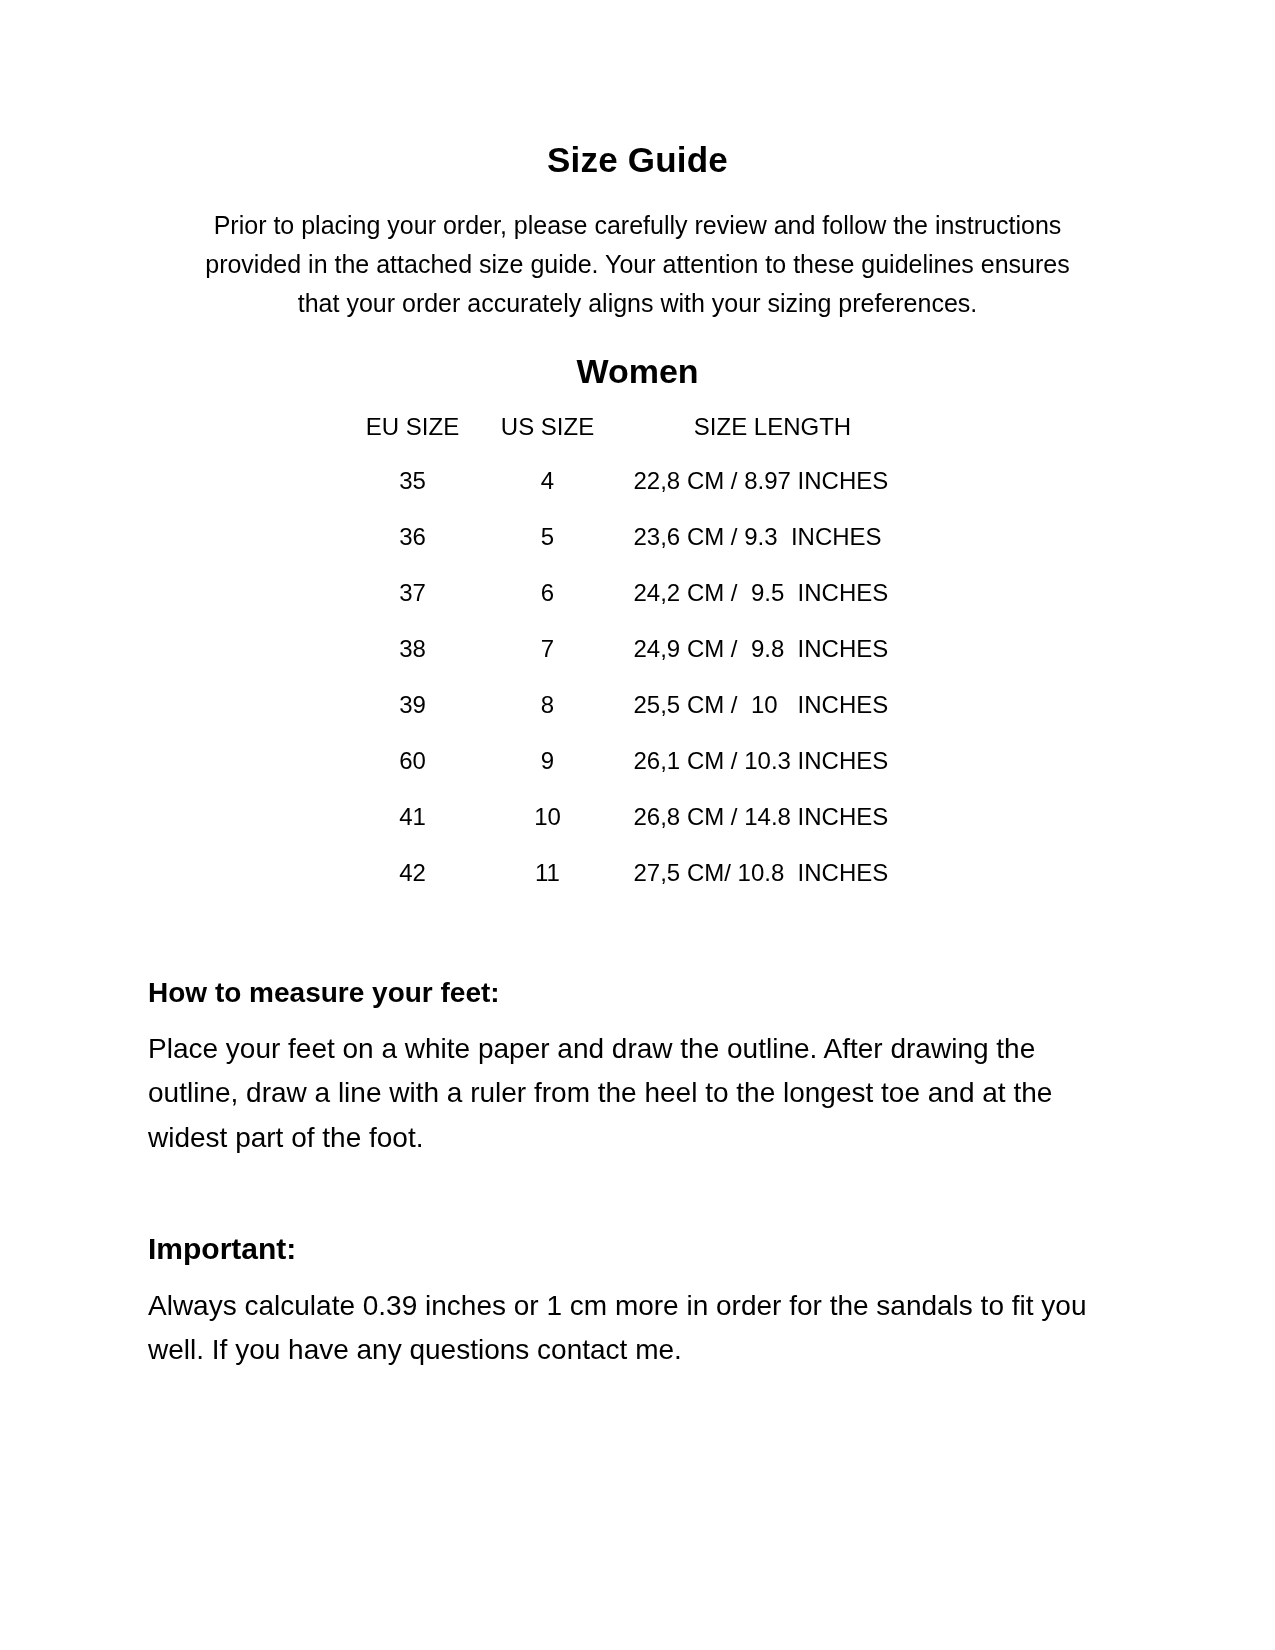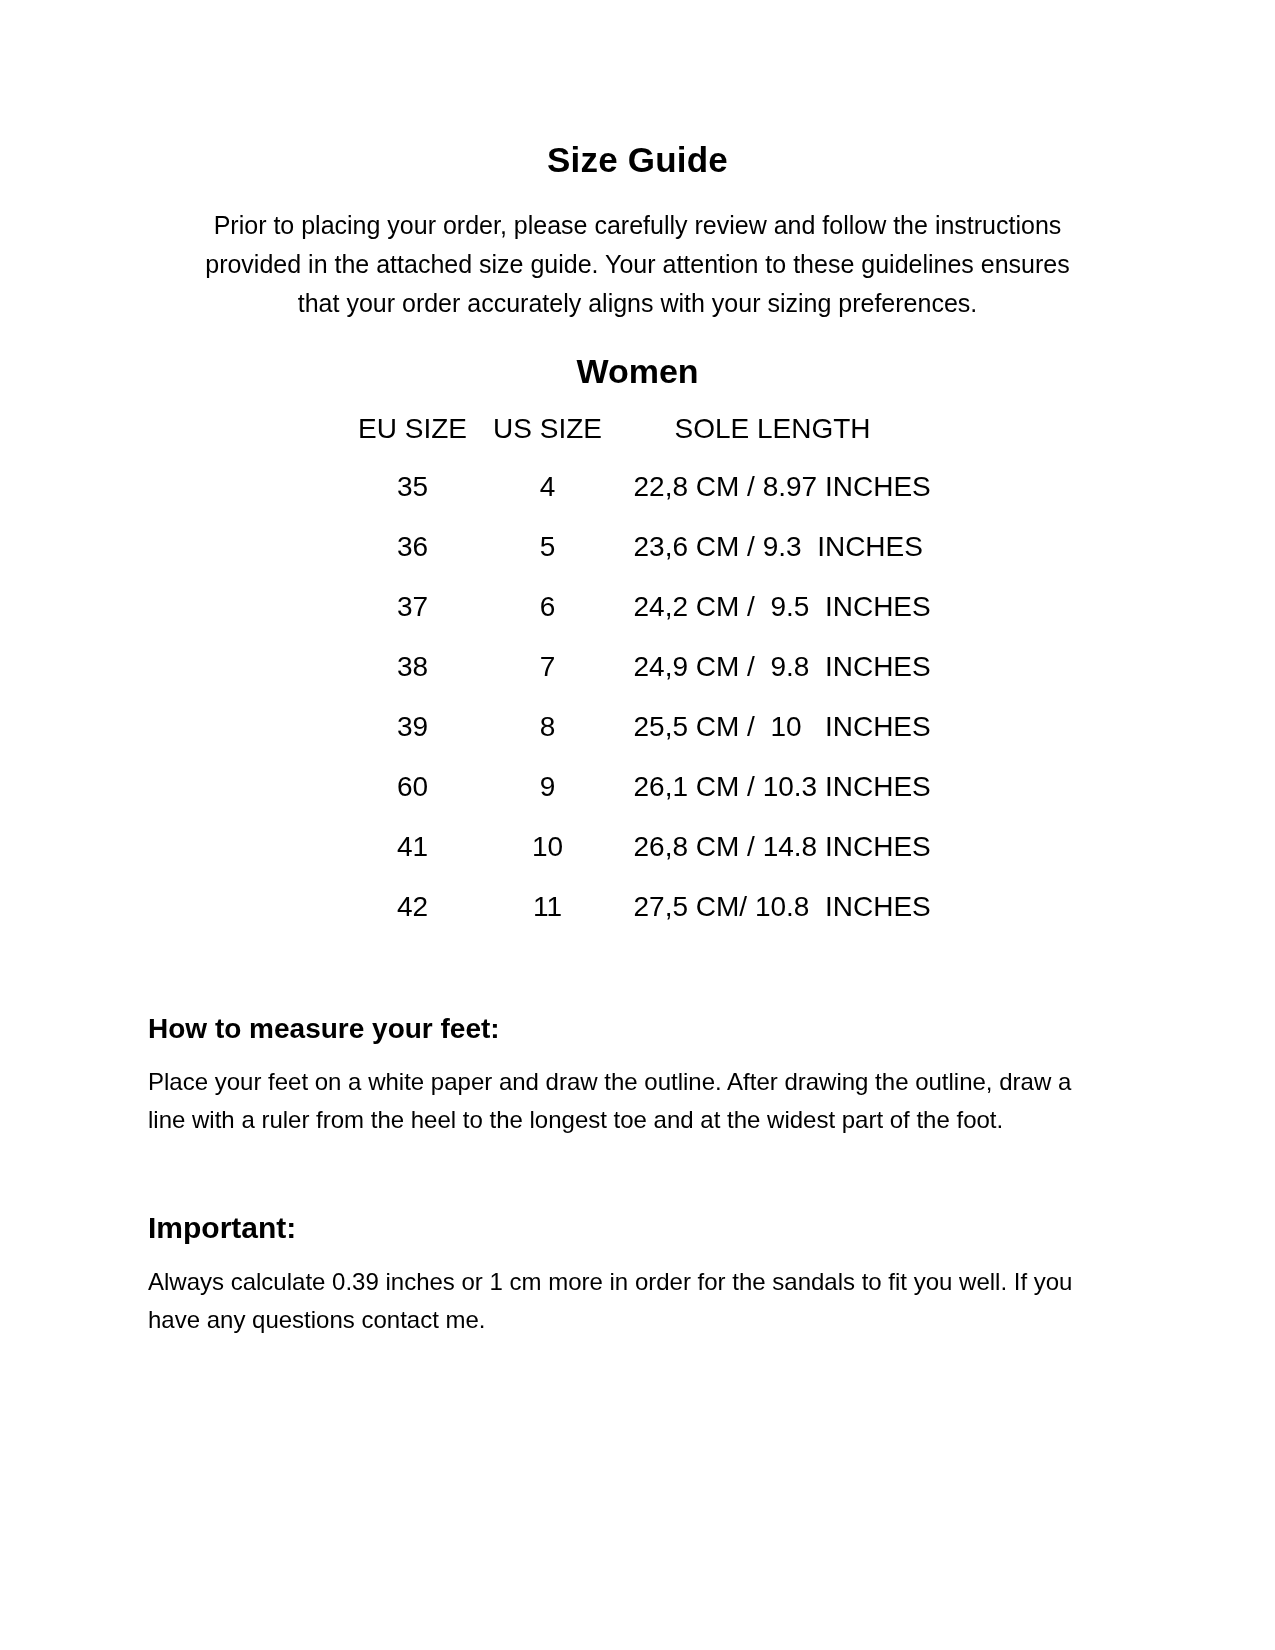--- a/index.html
+++ b/index.html
@@ -39,21 +39,21 @@
   }
   .section-heading-center {
     text-align: center;
     font-size: 34px;
     font-weight: bold;
     margin: 30px 0 0 0;
   }
   table.size-table {
     margin: 22px auto 0 auto;
     border-collapse: collapse;
-    font-size: 28px;
+    font-size: 24px;
   }
   table.size-table th {
     font-weight: normal;
     text-align: center;
     padding: 0 0 12px 0;
     white-space: nowrap;
   }
   table.size-table th.col-eu { width: 150px; }
   table.size-table th.col-us { width: 120px; }
   table.size-table th.col-sole { width: 330px; text-align: center; }
@@ -70,21 +70,21 @@
     font-size: 28px;
     font-weight: bold;
     margin: 0;
     padding-top: 76px;
   }
   .sub-heading.important {
     padding-top: 72px;
     font-size: 30px;
   }
   .body-text {
-    font-size: 24px;
+    font-size: 28px;
     line-height: 1.58;
     margin: 18px 0 0 0;
     max-width: 940px;
   }
 </style>
 </head>
 <body>
 
 <div class="page">
 
@@ -92,21 +92,21 @@
 
   <p class="intro">Prior to placing your order, please carefully review and follow the instructions provided in the attached size guide. Your attention to these guidelines ensures that your order accurately aligns with your sizing preferences.</p>
 
   <h2 class="section-heading-center">Women</h2>
 
   <table class="size-table">
     <thead>
       <tr>
         <th class="col-eu">EU SIZE</th>
         <th class="col-us">US SIZE</th>
-        <th class="col-sole">SOLE LENGTH</th>
+        <th class="col-sole">SIZE LENGTH</th>
       </tr>
     </thead>
     <tbody>
       <tr>
         <td>35</td>
         <td>4</td>
         <td class="sole">22,8 CM / 8.97 INCHES</td>
       </tr>
       <tr>
         <td>36</td>

